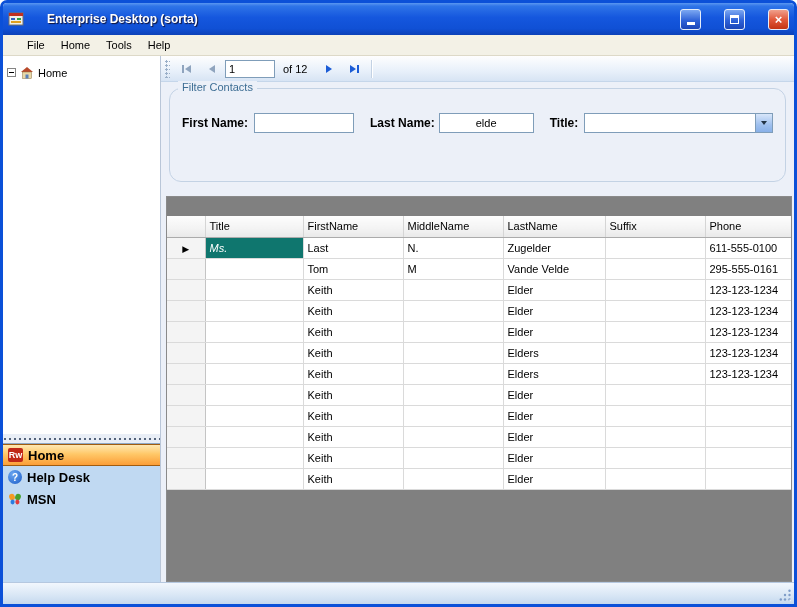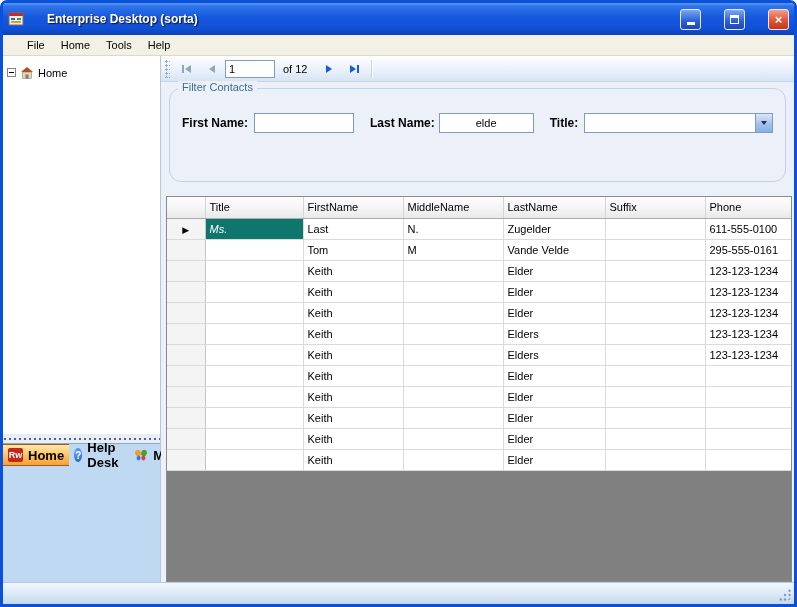--- a/index.html
+++ b/index.html
@@ -38,21 +38,21 @@
   .expander { width:9px; height:9px; border:1px solid #848484; background:#fff; position:relative; flex:0 0 9px; }
   .expander::after { content:""; position:absolute; left:1px; top:3px; width:5px; height:1px; background:#000; }
   .dotline { width:9px; border-top:1px dotted #9a9a9a; flex:0 0 9px; }
   .tico { width:14px; height:14px; flex:0 0 14px; }
 
   .splitter { height:9px; flex:0 0 9px; background:#E9EEF6; display:flex; align-items:center; }
   .splitdots { width:100%; height:4px;
     background-image:radial-gradient(circle at 2px 2px,#55637A 1px,transparent 1.3px);
     background-size:5px 4px; }
 
-  .outlookbar { flex:1; background:#C0D9F2; border-top:1px solid #8FA8C4; display:flex; flex-direction:row; }
+  .outlookbar { flex:1; background:#C0D9F2; border-top:1px solid #8FA8C4; display:flex; flex-direction:column; }
   .obar-item { height:22px; display:flex; align-items:center; gap:5px; padding:0 5px;
                font-size:13px; font-weight:bold; }
   .obar-item.active { background:linear-gradient(180deg,#FFE8B2,#FFC868 45%,#FB9E38);
                       border-top:1px solid #A05C10; border-bottom:1px solid #A05C10; }
   .rw-icon { width:15px; height:14px; background:#C02818; border-radius:2px; color:#fff;
              font-size:9px; font-weight:bold; display:flex; align-items:center; justify-content:center; }
   .help-icon { width:14px; height:14px; border-radius:50%; background:radial-gradient(circle at 35% 30%,#6AA6F0,#1B5CC8);
                color:#fff; font-size:10px; font-weight:bold; display:flex; align-items:center; justify-content:center; }
 
   
@@ -82,21 +82,21 @@
   .combo { flex:1; max-width:190px; height:20px; border:1px solid #7F9DB9; background:#fff;
            margin-left:6px; position:relative; display:flex; align-items:center; padding-left:3px; }
   .combo-btn { position:absolute; right:0; top:0; width:17px; height:18px;
     background:linear-gradient(180deg,#D8E6FA,#9FC0EE 60%,#88B0E8); border-left:1px solid #7F9DB9;
     display:flex; align-items:center; justify-content:center; }
   .combo-arrow { width:0; height:0; border-left:3px solid transparent; border-right:3px solid transparent;
                  border-top:4px solid #234; }
 
   
   .gridregion { flex:1; margin:8px 2px 0 5px; background:#808080; border:1px solid #8A8A8A; overflow:hidden; }
-  table.grid { border-collapse:collapse; table-layout:fixed; width:624px; background:#fff; font-size:11px; }
+  table.grid { border-collapse:collapse; table-layout:fixed; width:624px; background:#fff; font-size:11px;margin-top:19px; }
   .grid th { height:21px; font-weight:normal; text-align:left; padding:0 0 0 4px;
     background:linear-gradient(180deg,#FDFDFD,#F3F3F3 60%,#E9E9E9);
     border-right:1px solid #D5D5D5; border-bottom:1px solid #ABABAB; overflow:hidden; white-space:nowrap; }
   .grid td { height:21px; padding:0 0 0 4px; border-right:1px solid #DADADA; border-bottom:1px solid #DADADA;
              background:#fff; overflow:hidden; white-space:nowrap; }
   .grid td.sel { background:#F4F4F4; border-right:1px solid #C4C4C4; border-bottom:1px solid #DADADA;
                  text-align:center; padding:0; }
   .grid th.selhdr { background:linear-gradient(180deg,#FDFDFD,#F3F3F3 60%,#E9E9E9); }
   .grid td.selcell { background:#0f766e; color:#fff;font-style:italic; }
   .rowarrow { font-size:9px; color:#000; }

